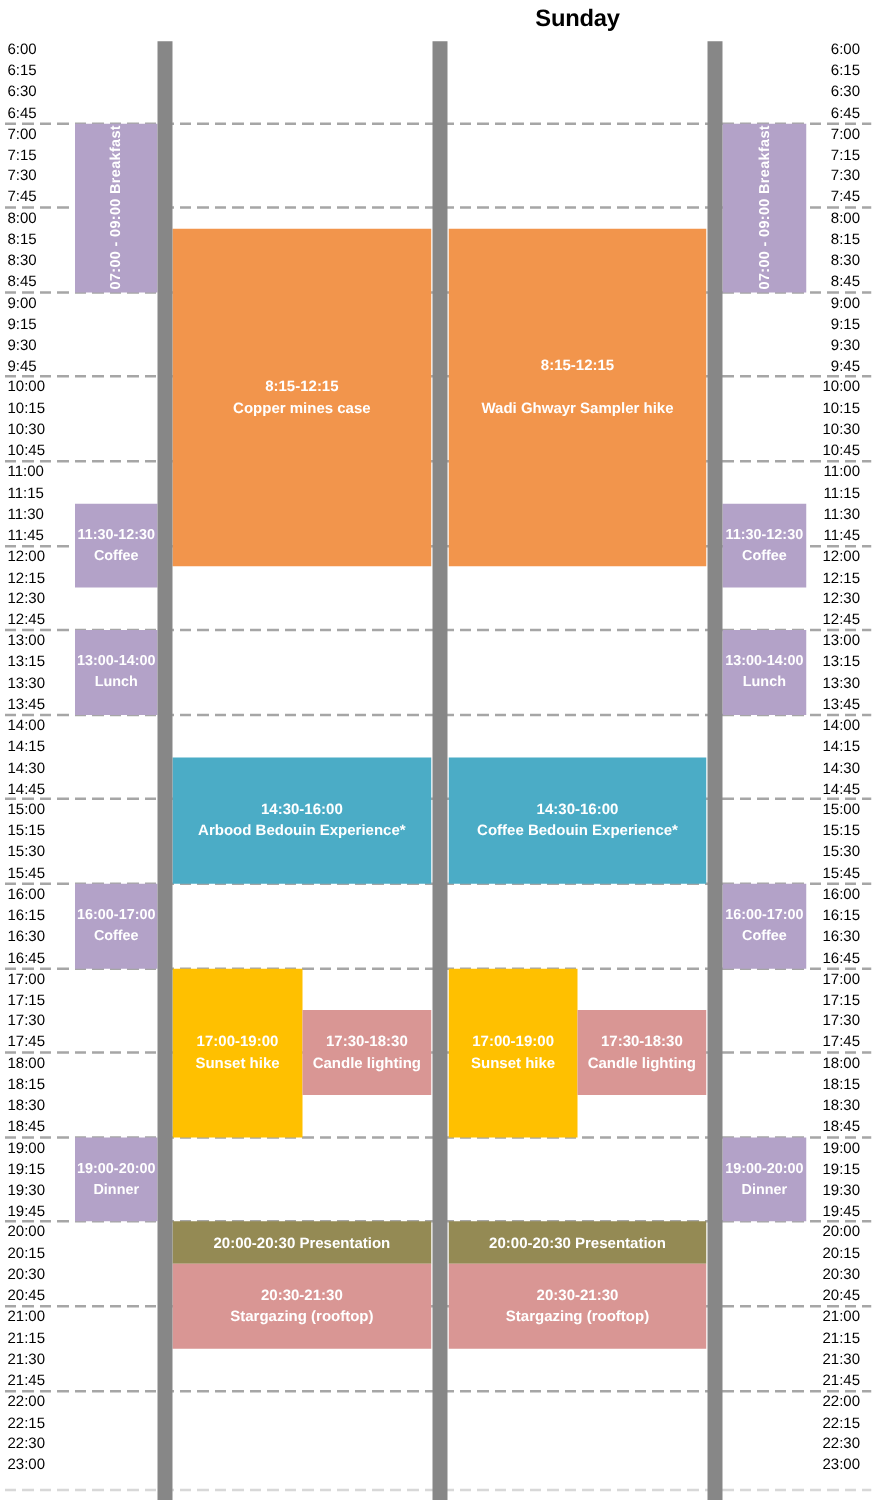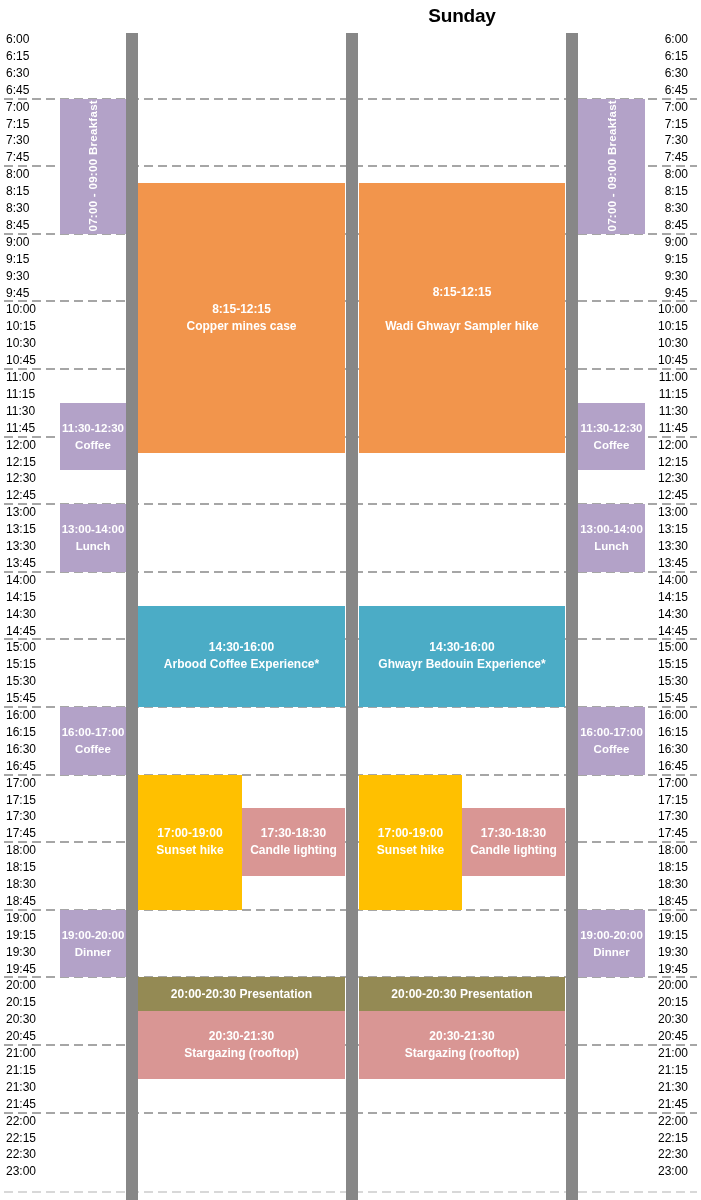--- a/index.html
+++ b/index.html
@@ -213,21 +213,21 @@
     <div class="block meal" style="left: 578px; width: 67px; top: 909.8px; height: 67.6px; background: rgb(179, 162, 200); color: rgb(255, 255, 255);">
       <div class="ln">19:00-20:00</div>
       <div class="ln">Dinner</div>
     </div>
     <div class="block" style="left: 138px; width: 207px; top: 183.1px; height: 270.4px; background: rgb(242, 149, 76); color: rgb(255, 255, 255);">
       <div class="ln">8:15-12:15</div>
       <div class="ln">Copper mines case</div>
     </div>
     <div class="block" style="left: 138px; width: 207px; top: 605.6px; height: 101.4px; background: rgb(75, 172, 198); color: rgb(255, 255, 255);">
       <div class="ln">14:30-16:00</div>
-      <div class="ln">Arbood Coffee Experience*</div>
+      <div class="ln">Arbood Bedouin Experience*</div>
     </div>
     <div class="block" style="left: 138px; width: 104px; top: 774.6px; height: 135.2px; background: rgb(255, 192, 0); color: rgb(255, 255, 255);">
       <div class="ln">17:00-19:00</div>
       <div class="ln">Sunset hike</div>
     </div>
     <div class="block" style="left: 242px; width: 103px; top: 808.4px; height: 67.6px; background: rgb(217, 150, 148); color: rgb(255, 255, 255);">
       <div class="ln">17:30-18:30</div>
       <div class="ln">Candle lighting</div>
     </div>
     <div class="block" style="left: 138px; width: 207px; top: 977.4px; height: 33.8px; background: rgb(148, 138, 84); color: rgb(255, 255, 255);">
@@ -238,21 +238,21 @@
       <div class="ln">Stargazing (rooftop)</div>
     </div>
     <div class="block" style="left: 359px; width: 206px; top: 183.1px; height: 270.4px; background: rgb(242, 149, 76); color: rgb(255, 255, 255);">
       <div class="ln">8:15-12:15</div>
       <div class="ln">&nbsp;</div>
       <div class="ln">Wadi Ghwayr Sampler hike</div>
       <div class="ln">&nbsp;</div>
     </div>
     <div class="block" style="left: 359px; width: 206px; top: 605.6px; height: 101.4px; background: rgb(75, 172, 198); color: rgb(255, 255, 255);">
       <div class="ln">14:30-16:00</div>
-      <div class="ln">Ghwayr Bedouin Experience*</div>
+      <div class="ln">Coffee Bedouin Experience*</div>
     </div>
     <div class="block" style="left: 359px; width: 103px; top: 774.6px; height: 135.2px; background: rgb(255, 192, 0); color: rgb(255, 255, 255);">
       <div class="ln">17:00-19:00</div>
       <div class="ln">Sunset hike</div>
     </div>
     <div class="block" style="left: 462px; width: 103px; top: 808.4px; height: 67.6px; background: rgb(217, 150, 148); color: rgb(255, 255, 255);">
       <div class="ln">17:30-18:30</div>
       <div class="ln">Candle lighting</div>
     </div>
     <div class="block" style="left: 359px; width: 206px; top: 977.4px; height: 33.8px; background: rgb(148, 138, 84); color: rgb(255, 255, 255);">

